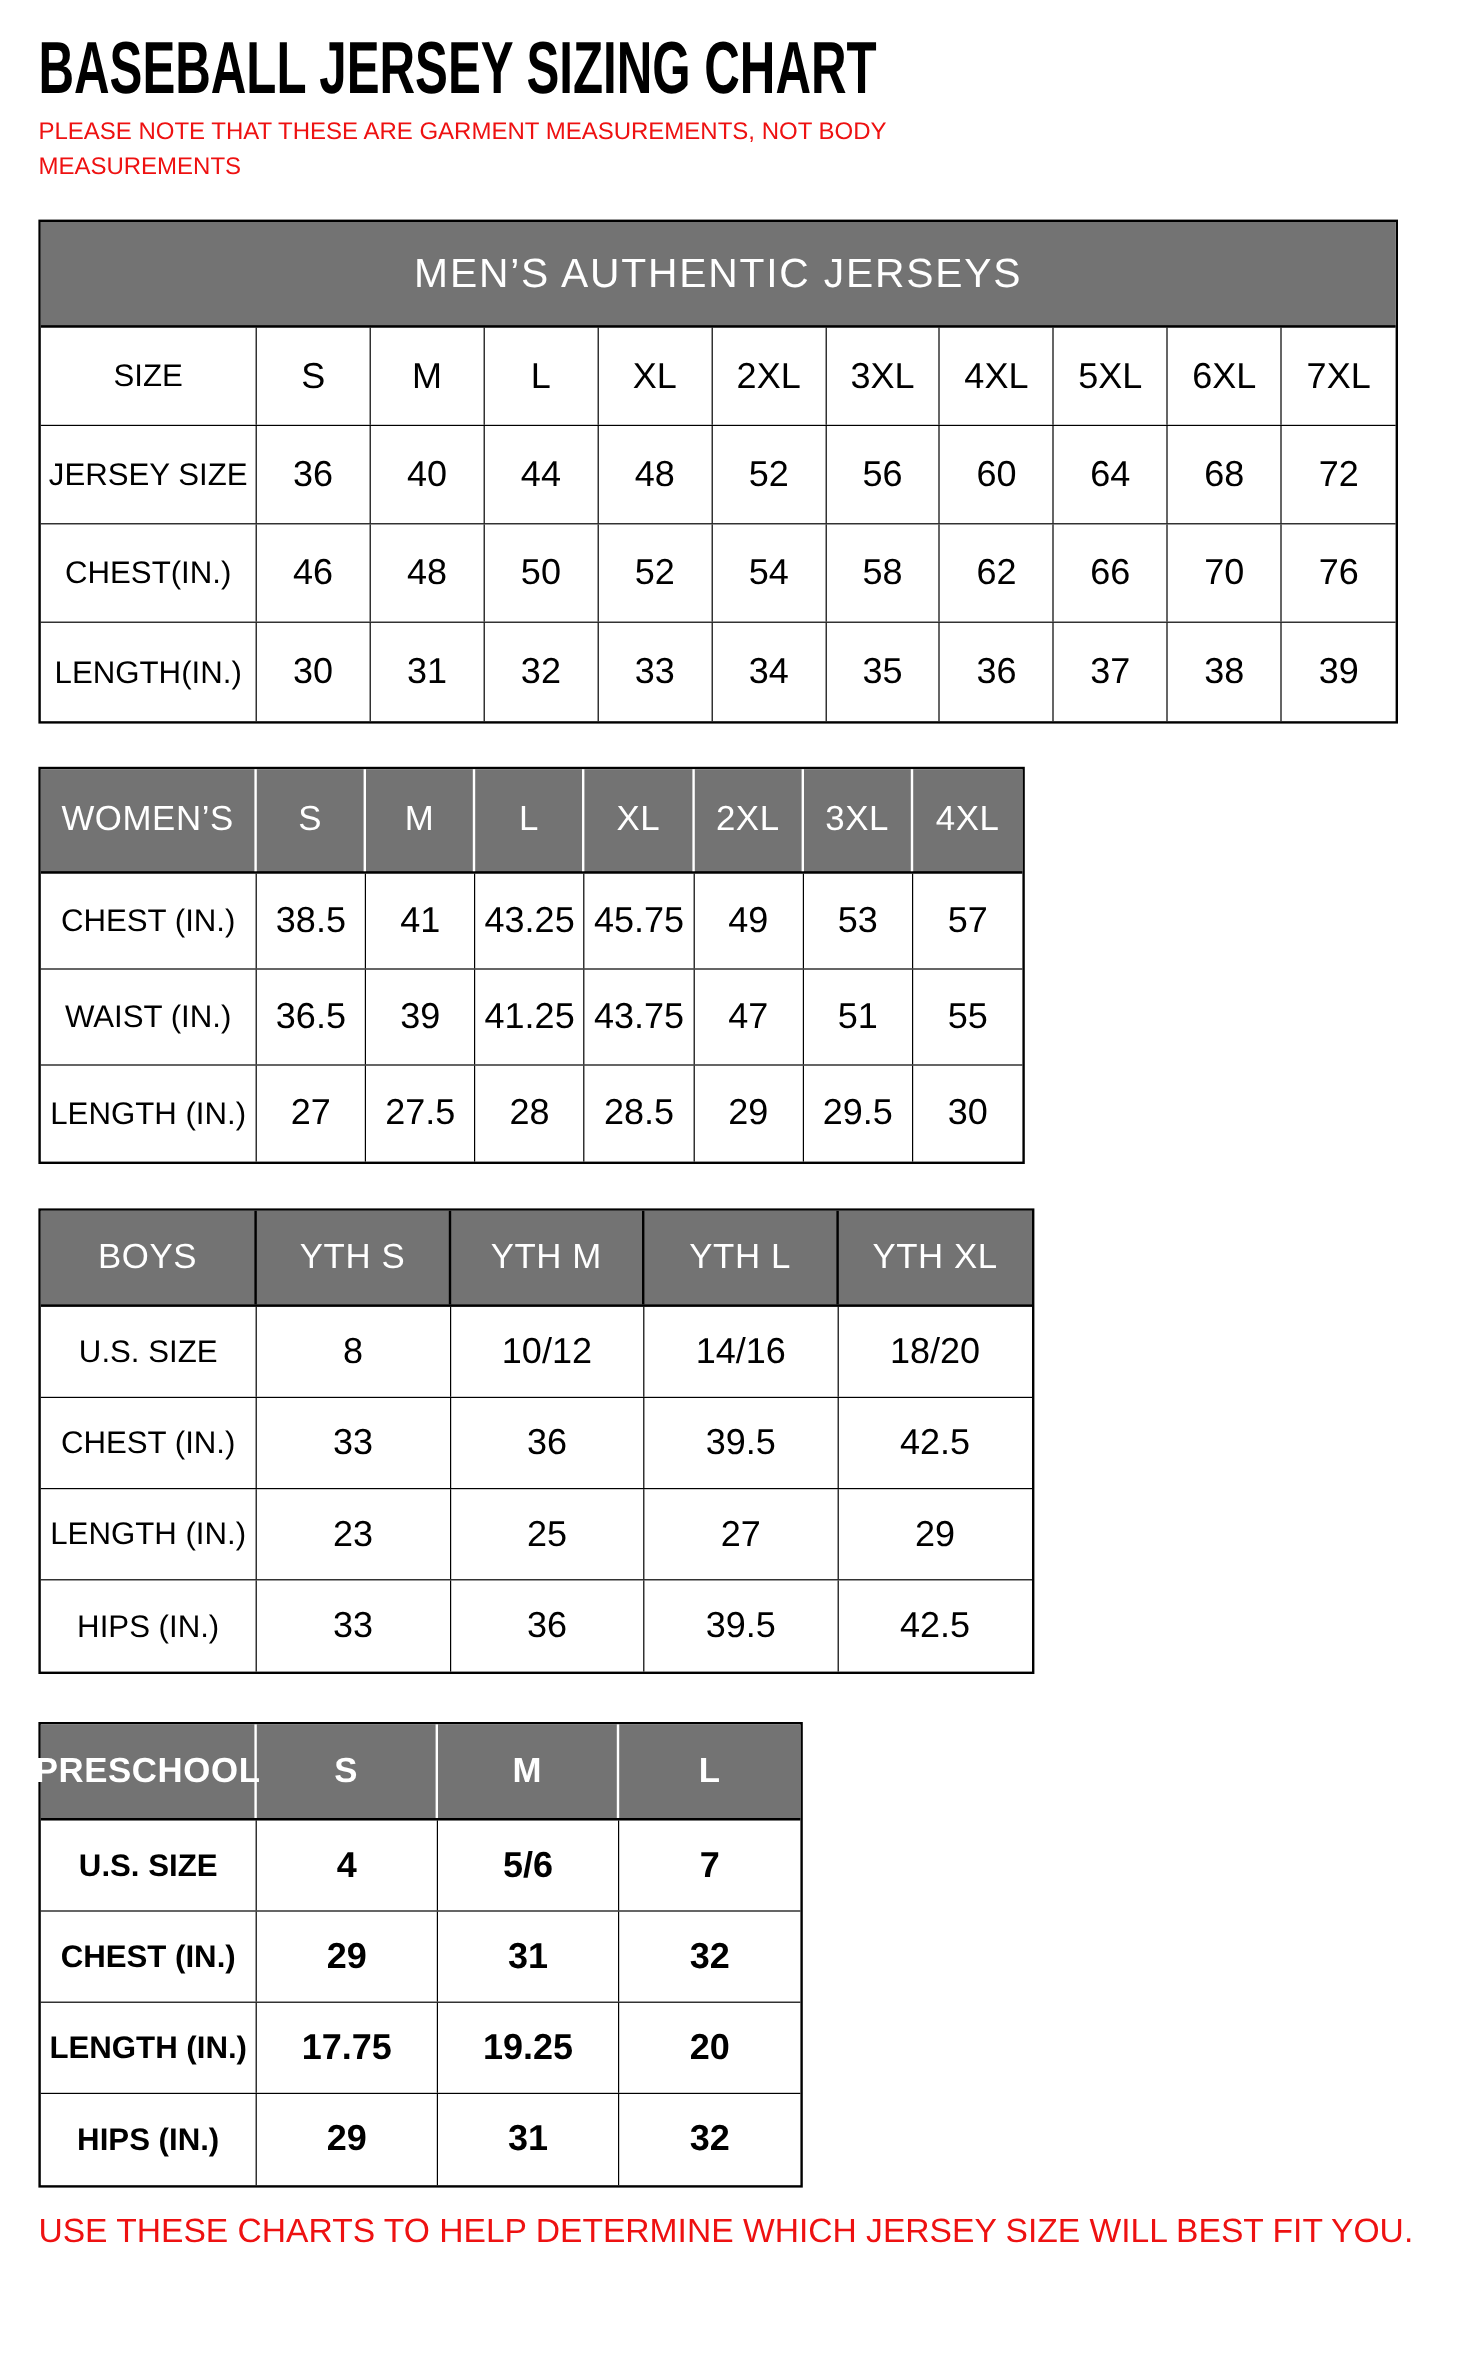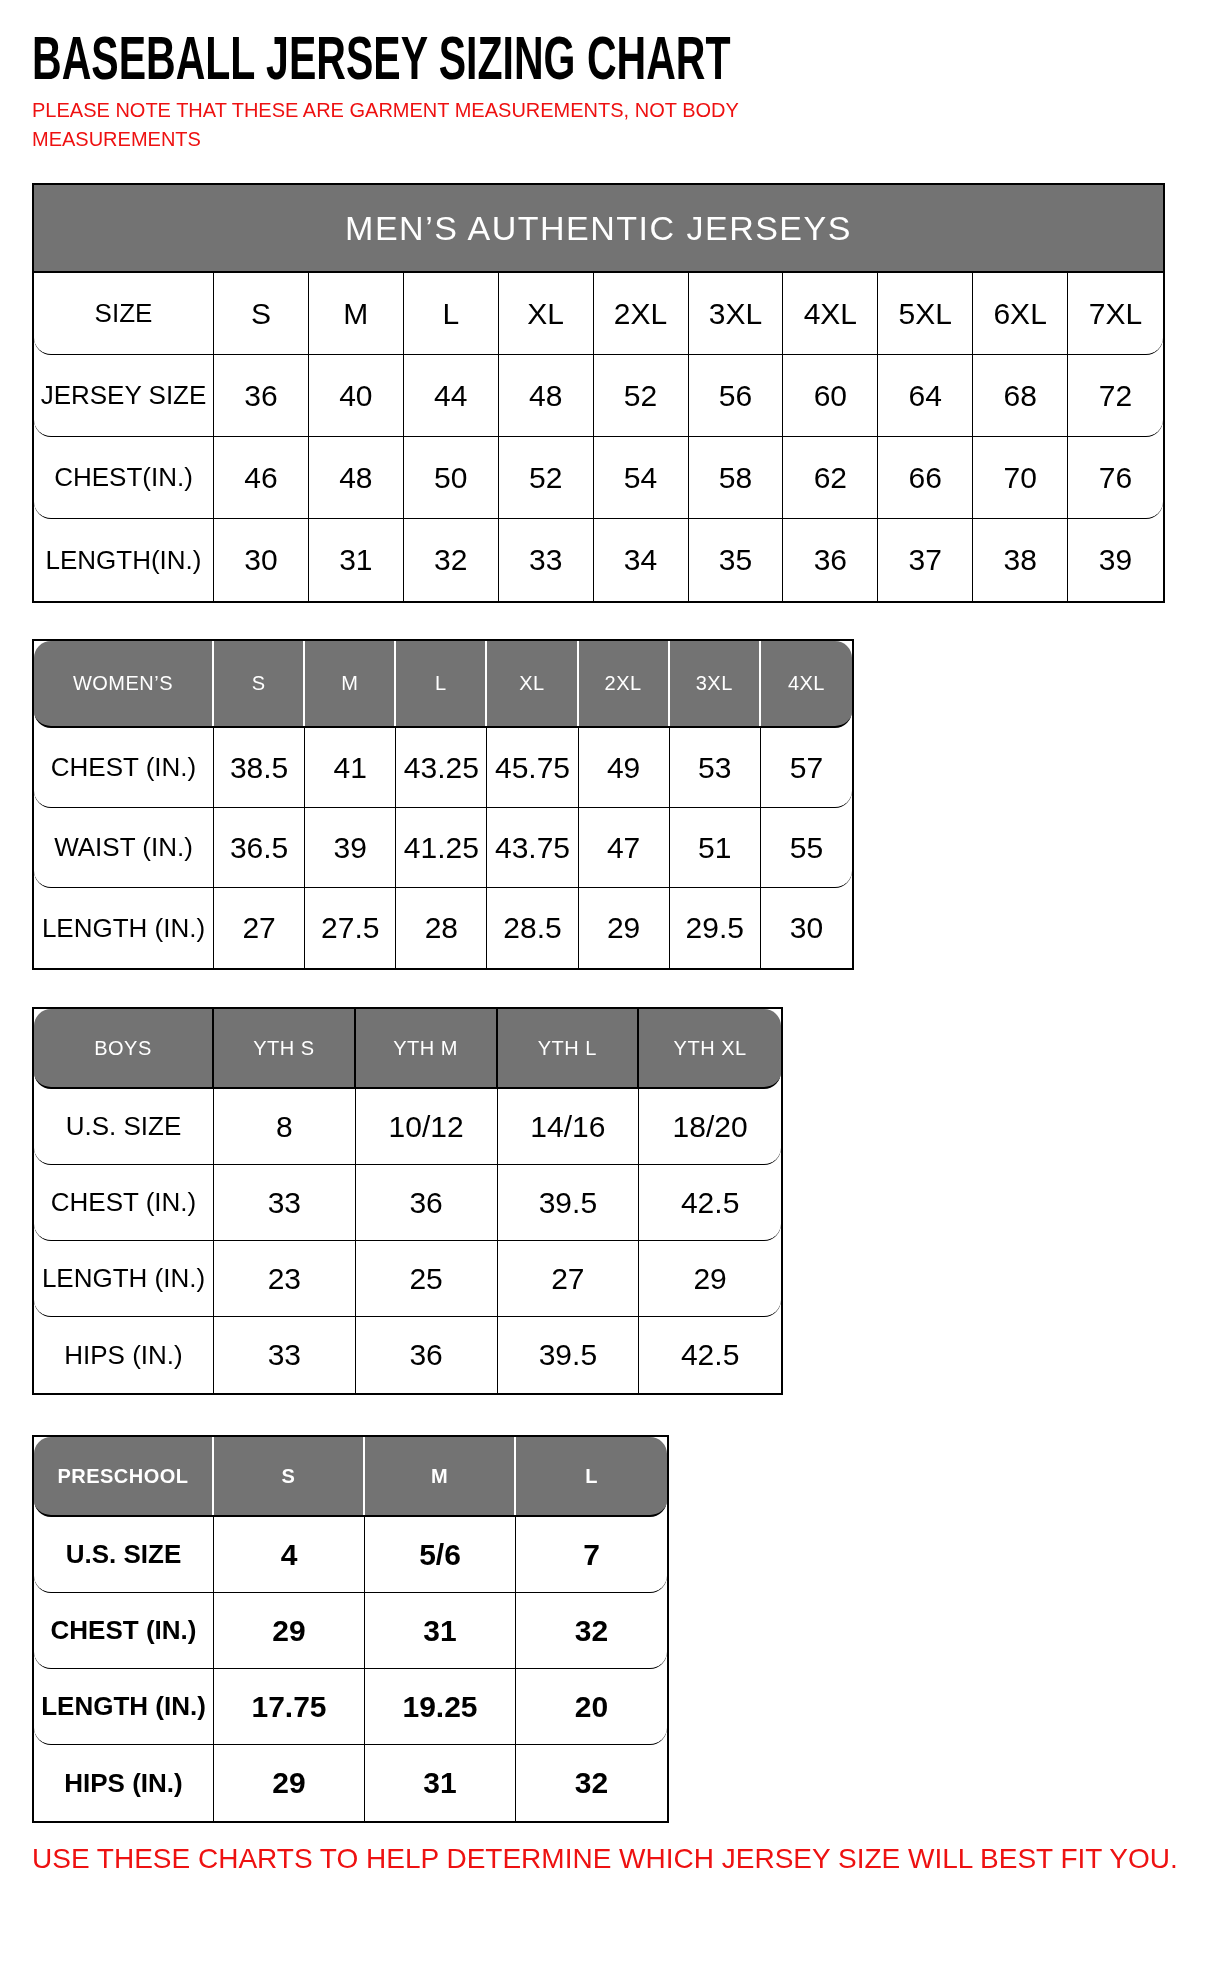--- a/index.html
+++ b/index.html
@@ -25,53 +25,53 @@
   .note {
     color: var(--red, #ee1111);
     font-size: 20px;
     line-height: 29px;
     max-width: 880px;
     margin-bottom: 29px;
   }
   .sztable { border: 2px solid #000; background: #fff; }
   .mens    { width: 1133px; margin-bottom: 36px; }
   .womens  { width: 822px; margin-bottom: 37px; }
-  .boys    { width: 751px; margin-bottom: 40px; }
+  .boys    { width: 830px; margin-bottom: 40px; }
   .pre     { width: 637px; margin-bottom: 22px; }
 
   .banner {
     height: 88px;
     background: var(--gray, #737373);
     color: #fff;
     display: flex; align-items: center; justify-content: center;
     font-size: 34px;
     letter-spacing: 1.5px;
     border-bottom: 2px solid #000;
   }
-  .row { display: grid; border-radius: 17px; }
+  .row { display: grid; }
   .mens   .row { grid-template-columns: 180px repeat(10, 1fr); min-height: 82px; }
   .womens .row { grid-template-columns: 180px repeat(7, 1fr);  min-height: 80px; }
   .boys   .row { grid-template-columns: 180px repeat(4, 1fr);  min-height: 76px; }
   .pre    .row { grid-template-columns: 180px repeat(3, 1fr);  min-height: 76px; font-weight: bold; }
   .row:not(:last-child) { border-bottom: 1.5px solid #000; }
 
   .cell {
     display: flex; align-items: center; justify-content: center;
     text-align: center;
     font-size: 30px;
     border-right: 1.5px solid #000;
     padding: 4px 2px;
   }
   .cell:last-child { border-right: none; }
   .lbl { font-size: 26px; white-space: pre-line; line-height: 31px; }
 
   .head { background: var(--gray, #737373); color: #fff; border-bottom: 2px solid #000 !important; }
   .womens .head { min-height: 87px; }
   .boys .head, .pre .head { min-height: 80px; }
-  .head .cell { font-size: 20px; border-right: 2px solid #fff; letter-spacing: 0.5px; }
+  .head .cell { font-size: 29px; border-right: 2px solid #fff; letter-spacing: 0.5px; }
   .head .cell:last-child { border-right: none; }
   .boys .head .cell { border-right: 2px solid #000; }
   .head .cell:last-child { border-right: none !important; }
 
   .footer {
     color: var(--red, #ee1111);
     font-size: 28px;
     line-height: 28px;
     white-space: nowrap;
   }

